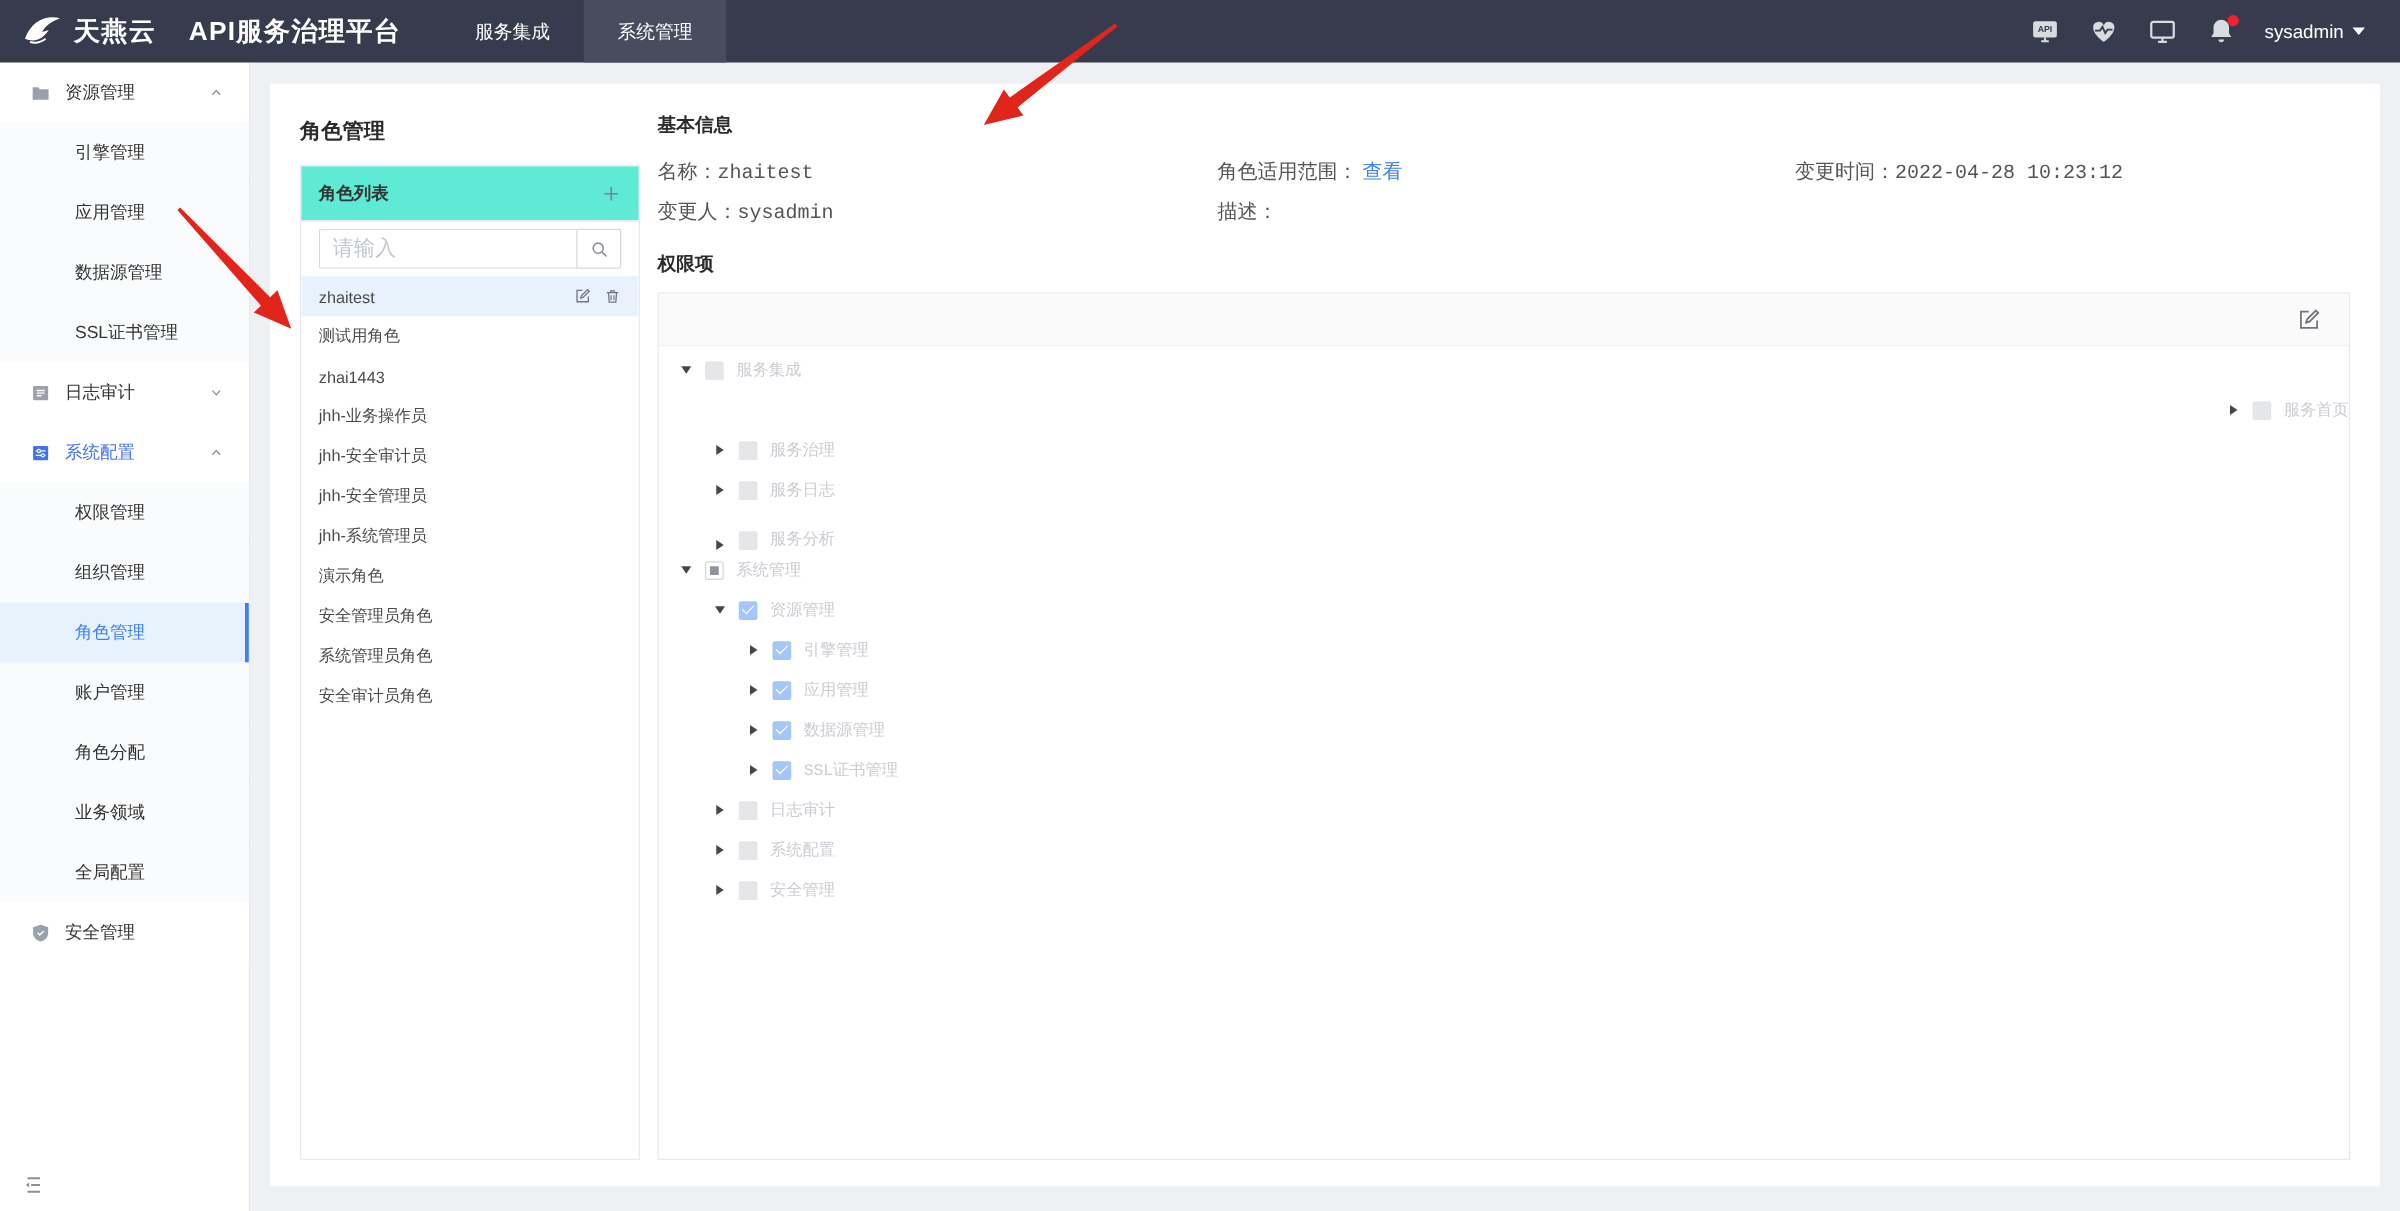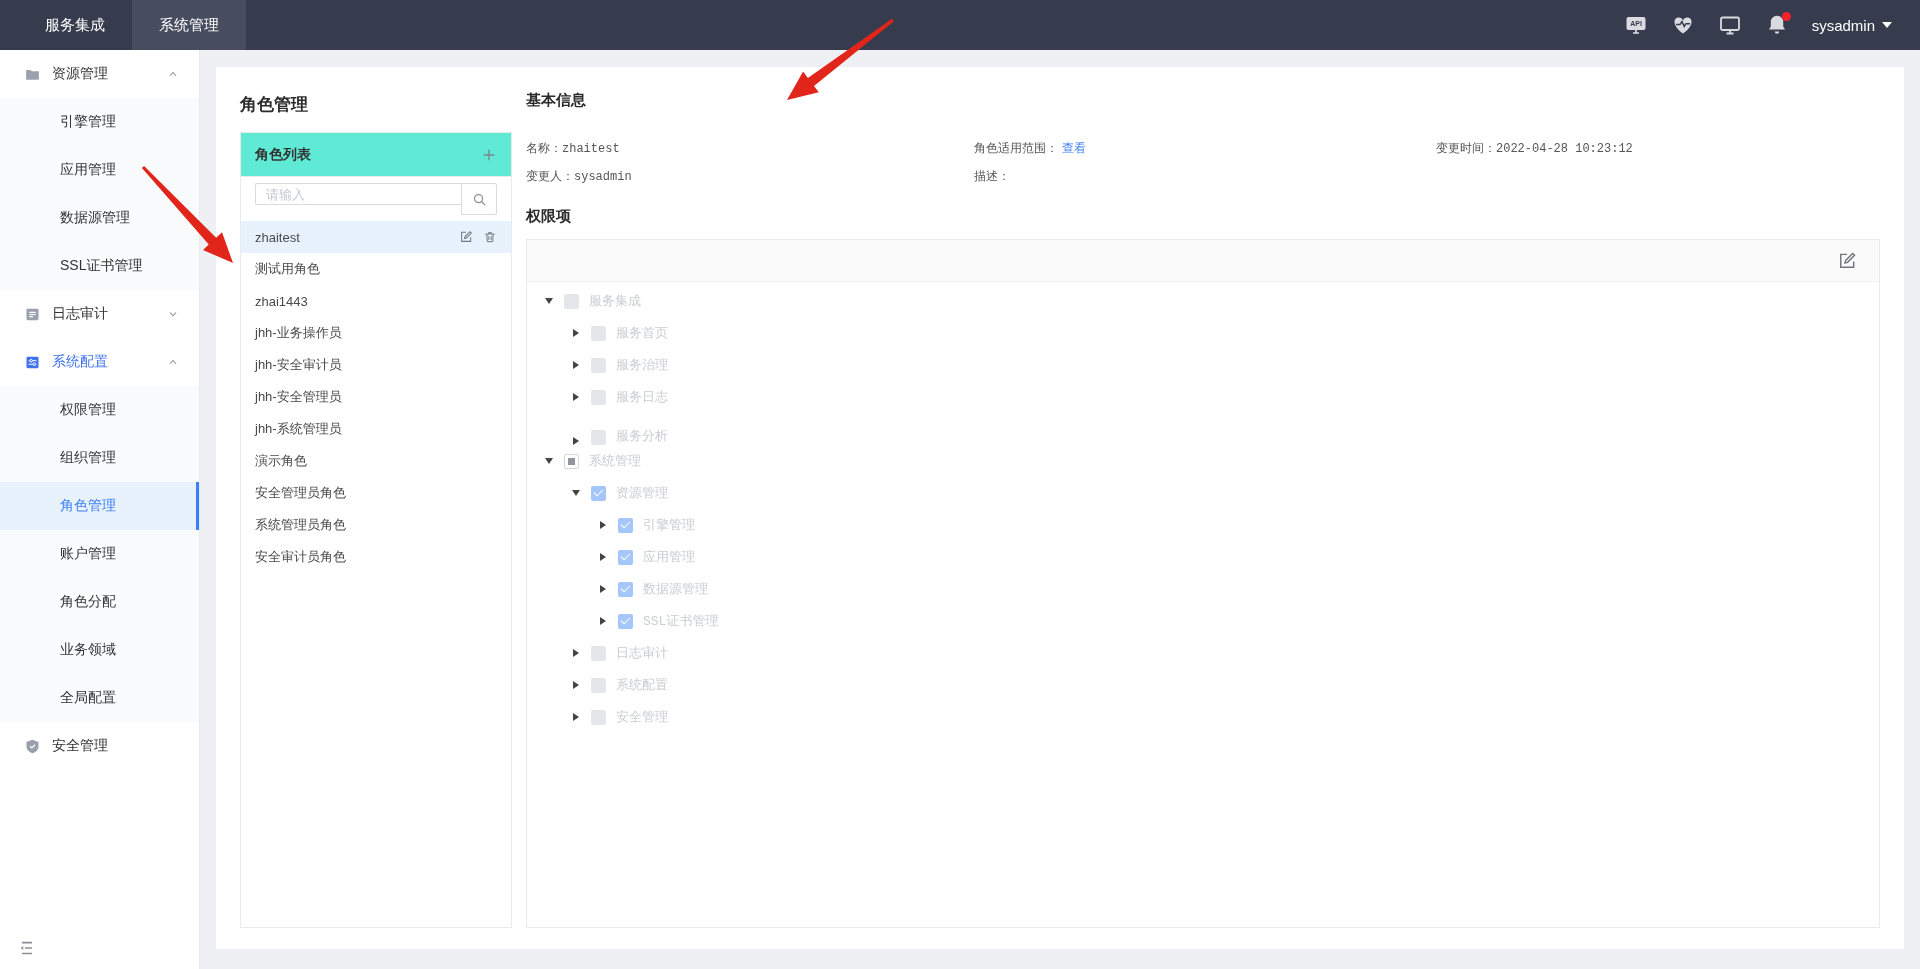--- a/index.html
+++ b/index.html
@@ -47,37 +47,37 @@
                 background:#fff; display:flex; }
 
   .left-col { width:296px; flex-shrink:0; padding:26px 0 21px 24px; display:flex; flex-direction:column; }
   .page-title { font-size:17px; font-weight:bold; color:#2b2b2b; }
   .role-card { margin-top:16px; border:1px solid #e9eaec; flex:1; display:flex; flex-direction:column; overflow:hidden; }
   .role-card-header { height:44px; background:#5eead4; border-bottom:1px solid #e9eaec;
                       display:flex; align-items:center; padding:0 14px; flex-shrink:0; }
   .role-card-title { font-weight:bold; font-size:14px; color:#333; }
   .plus-btn { margin-left:auto; width:16px; height:16px; color:#7d828c; cursor:pointer; }
   .search-row { display:flex; padding:6px 14px; }
-  .search-input { flex:1; height:22px; border:1px solid #d9d9d9; border-right:none;
-                  border-radius:2px 0 0 2px; padding:0 10px; font-size:13px; color:#333; outline:none;
-                  font-family:Liberation Sans, sans-serif; min-width:0; }
+  .search-input { flex:1; height:32px; border:1px solid #d9d9d9; border-right:none;
+                  border-radius:2px 0 0 2px; padding:0 10px; font-size:17px; color:#333; outline:none;
+                  font-family:Liberation Serif, serif; min-width:0; }
   .search-input::placeholder { color:#c3c7cf; }
   .search-btn { width:36px; height:32px; border:1px solid #d9d9d9; border-radius:0 2px 2px 0;
                 background:#fff; display:flex; align-items:center; justify-content:center;
                 color:#8a8f98; cursor:pointer; flex-shrink:0; }
   .role-item { height:32px; display:flex; align-items:center; padding:0 14px; font-size:13px;
                color:#4a4a4a; cursor:pointer; }
   .role-item.selected { background:#e8f2fd; }
   .role-actions { margin-left:auto; display:flex; gap:10px; color:#71767f; }
   .role-actions .act { width:14px; height:14px; }
 
   .right-col { flex:1; padding:24px 24px 21px 14px; display:flex; flex-direction:column; min-width:0;font-family:Liberation Mono, monospace; }
   .section-title { font-weight:bold; font-size:15px; color:#2b2b2b; }
   .info-grid { display:grid; grid-template-columns:448px 462px 1fr; row-gap:11px;
-               margin-top:30px; font-size:12px; color:#555; }
+               margin-top:17px; font-size:16px; color:#555; }
   .info-cell { display:flex; align-items:center; }
   .link { color:#3d7ff5; text-decoration:none; margin-left:4px; cursor:pointer; }
   .perm-title { margin-top:22px; }
   .perm-box { margin-top:13px; border:1px solid #e9eaec; flex:1; display:flex; flex-direction:column; overflow:hidden; }
   .perm-header { height:42px; background:#fafafa; border-bottom:1px solid #f0f1f3; flex-shrink:0;
                  display:flex; align-items:center; justify-content:flex-end; padding:0 22px; }
   .perm-edit { width:20px; height:20px; color:#6f747d; cursor:pointer; }
   .perm-tree { padding-top:3px; }
   .tree-row { height:32px; display:flex; align-items:center; font-size:13px; color:#c9ccd2; }
   .caret-box { width:12px; margin-right:9px; display:flex; align-items:center; justify-content:center; cursor:pointer; }
@@ -93,20 +93,30 @@
   .cbx.indeterminate { background:#fff; border:1px solid #d5d7db; }
   .cbx.indeterminate::after { content:""; position:absolute; left:3px; top:3px; width:7px; height:7px; background:#8f949d; }
 
   .arrows-svg { position:absolute; left:0; top:0; width:1920px; height:969px;
                 pointer-events:none; z-index:100; }
 </style>
 </head>
 <body>
 
 <div class="navbar">
+  <div class="brand">
+    <span class="logo">
+      <svg viewBox="0 0 32 30">
+          <path d="M2 21 C7 7 18 2 30 4.5 C22 7.5 18 11 15.8 15.5 L21 14 C16.5 21 10 24.5 2 21 Z" fill="#fff"></path>
+          <path d="M6 23.5 C10 24.8 14.5 24 18.5 21" stroke="#fff" stroke-width="1.6" fill="none"></path>
+        </svg>
+    </span>
+    <span class="brand-name">天燕云</span>
+    <span class="product-name">API服务治理平台</span>
+  </div>
   <div class="nav-tabs">
     <div class="nav-tab">服务集成</div>
     <div class="nav-tab active">系统管理</div>
   </div>
   <div class="nav-right">
     <span class="nav-icon">
       <svg viewBox="0 0 24 24">
           <rect x="2.5" y="4" width="19" height="13" rx="2" fill="currentColor"></rect>
           <text x="12" y="12.8" text-anchor="middle" font-size="7" font-weight="bold" fill="#363c4d">API</text>
           <path d="M9 20h6M12 17v3" stroke="currentColor" stroke-width="1.7"></path>
@@ -343,21 +353,21 @@
         </span>
       </div>
       <div class="perm-tree">
           <div class="tree-row" style="padding-left: 16px;">
             <span class="caret-box">
               <i class="caret down"></i>
             </span>
             <span class="cbx unchecked"></span>
             <span class="tree-label">服务集成</span>
           </div>
-          <div class="tree-row" style="padding-left: 43px;">
+          <div class="tree-row" style="padding-left: 43px; justify-content: flex-end;">
             <span class="caret-box">
               <i class="caret right"></i>
             </span>
             <span class="cbx unchecked"></span>
             <span class="tree-label">服务首页</span>
           </div>
           <div class="tree-row" style="padding-left: 43px;">
             <span class="caret-box">
               <i class="caret right"></i>
             </span>

